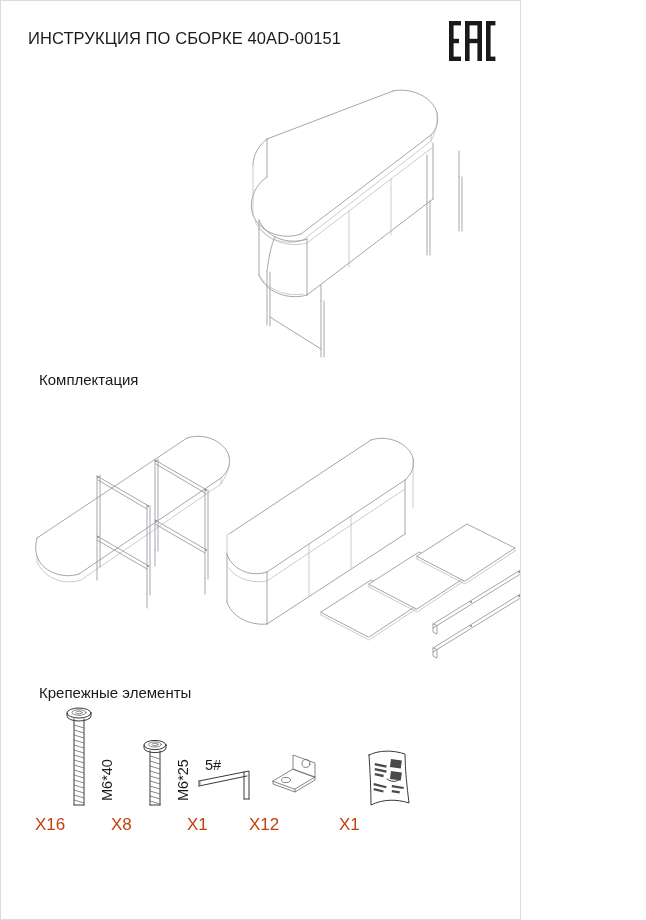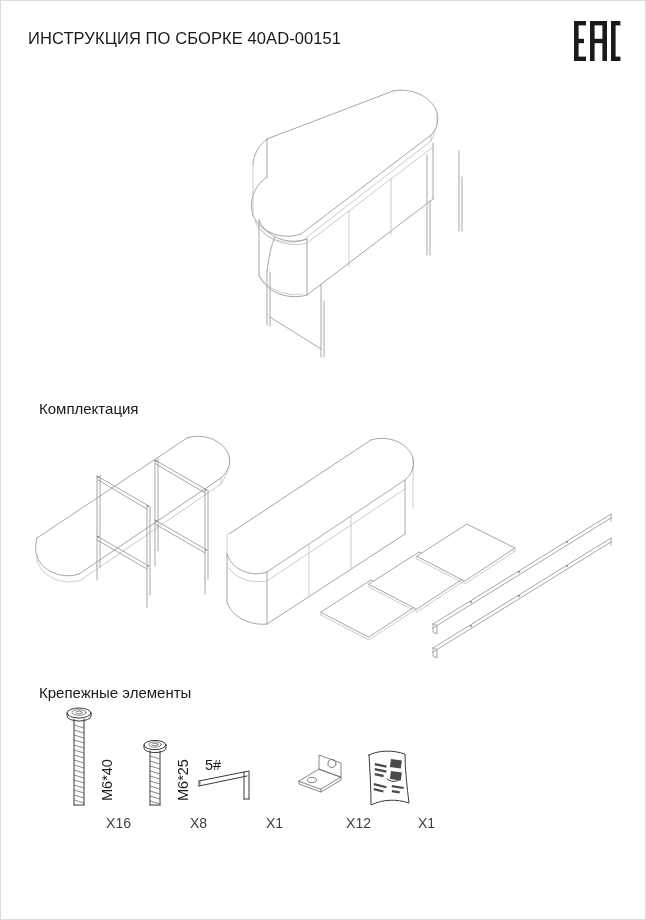--- a/index.html
+++ b/index.html
@@ -6,21 +6,21 @@
     margin: 0;
     padding: 0;
     background: #ffffff;
   }
   body {
     font-family: "Liberation Sans", sans-serif;
     -webkit-font-smoothing: antialiased;
   }
   .page {
     position: relative;
-    width: 646px;
+    width: 521px;
     height: 920px;
     background: #ffffff;
     border: 1px solid #dcdcdc;
     box-sizing: border-box;
     overflow: hidden;
   }
 
   
   .doc-title {
     position: absolute;
@@ -39,21 +39,21 @@
     height: 44px;
   }
 
   
   .section-heading {
     position: absolute;
     font-size: 15px;
     color: #1a1a1a;
     white-space: nowrap;
   }
-  #heading-parts { left: 38px; top: 399px; text-align: right; }
+  #heading-parts { left: 38px; top: 370px; text-align: right; }
   #heading-hardware { left: 38px; top: 683px; text-align: center; }
 
   
   .draw {
     position: absolute;
     overflow: visible;
   }
   #hero-drawing { left: 170px; top: 88px; width: 306px; height: 272px; }
   #parts-drawing { left: 18px; top: 415px; width: 614px; height: 250px; }
 
@@ -74,23 +74,23 @@
     left: 0;
     right: 0;
     top: 0;
     height: 112px;
   }
   .hw-qty {
     position: absolute;
     left: 0;
     right: 0;
     top: 114px;
-    text-align: right;
-    font-size: 14px;
-    color: #404040;
+    text-align: left;
+    font-size: 17px;
+    color: #c2410c;
   }
   .hw-spec {
     position: absolute;
     font-size: 14.5px;
     color: #1a1a1a;
     white-space: nowrap;
     transform-origin: 0 0;
     transform: rotate(-90deg);
   }
   .hw-spec-flat {
@@ -357,21 +357,21 @@
         <path class="dk" d="M 12 85 L 60 75"></path>
         <path class="dk" d="M 57 71 L 57 98"></path>
         <path class="dk" d="M 12 80 L 12 85"></path>
         <path class="dk" d="M 57 98 L 62 98"></path>
         <path class="mid" d="M 13 80 L 13 84"></path>
       </g>
     </svg>
     <div class="hw-qty">X1</div>
   </div>
 
-  <div class="hw-item" style="left:274px;">
+  <div class="hw-item" style="left:248px;">
     <svg class="hw-art" viewBox="0 0 96 112">
       <g transform="translate(22,52)">
 
         <path class="mid" d="M 2 28 L 22 16 L 44 24 L 24 36 Z"></path>
         <ellipse class="mid" cx="15" cy="27" rx="4.5" ry="2.6"></ellipse>
 
         <path class="mid" d="M 22 16 L 22 2 L 44 10 L 44 24 Z"></path>
         <ellipse class="mid" cx="35" cy="10.5" rx="4" ry="4" transform="rotate(12 35 10.5)"></ellipse>
         <path class="mid" d="M 2 28 L 2 31 L 24 39 L 24 36"></path>
         <path class="mid" d="M 44 24 L 44 27 L 24 39"></path>

